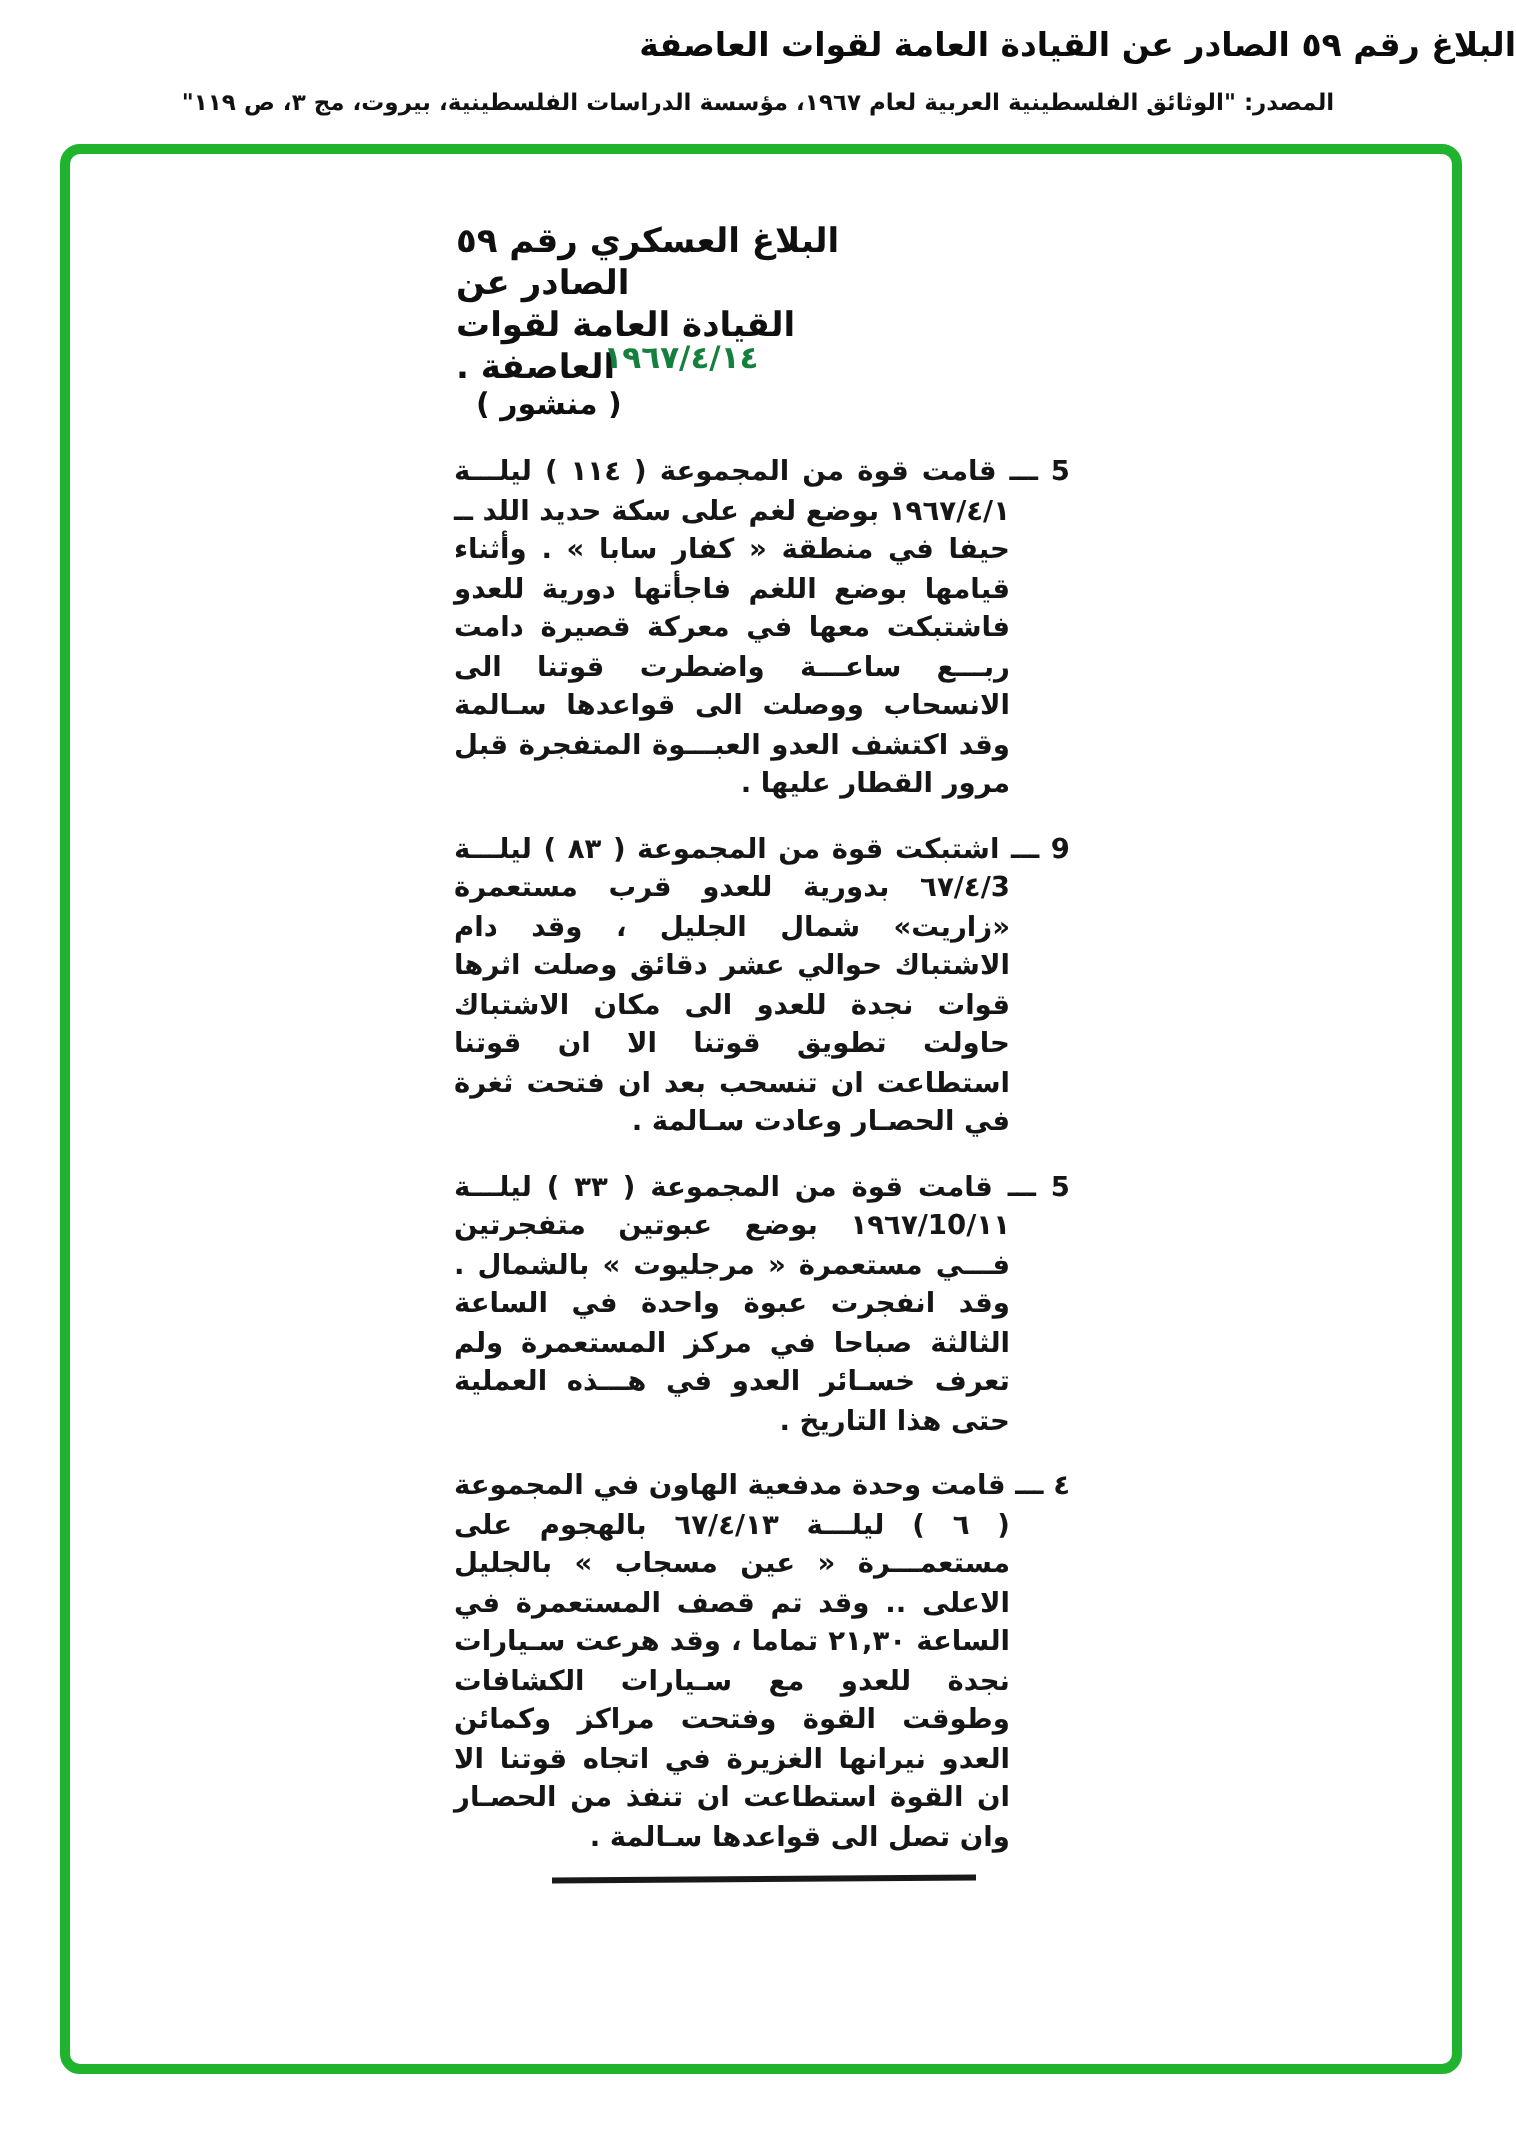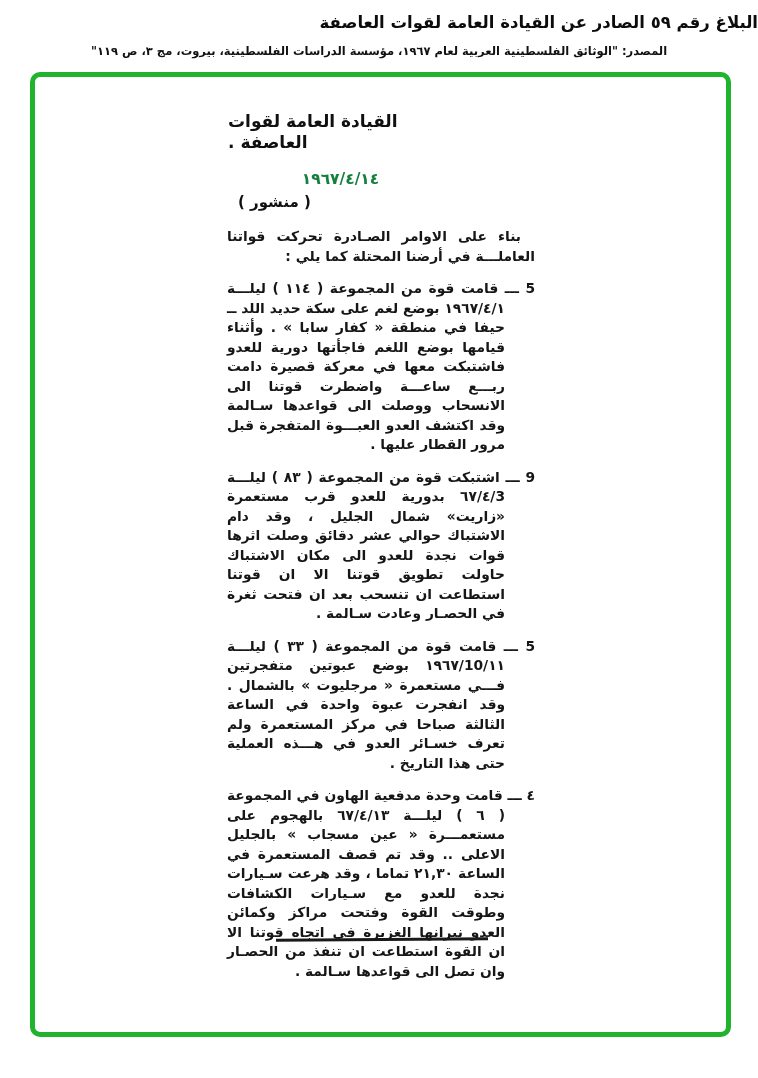--- a/index.html
+++ b/index.html
@@ -109,30 +109,30 @@
 </head>
 <body>
 
 <div class="header-title">البلاغ رقم ٥٩ الصادر عن القيادة العامة لقوات العاصفة</div>
 
 <div class="header-source">المصدر: "الوثائق الفلسطينية العربية لعام ١٩٦٧، مؤسسة الدراسات الفلسطينية، بيروت، مج ٣، ص ١١٩"</div>
 
 <div class="green-frame" style="border-color: rgb(31, 179, 46);"></div>
 
 <div class="doc-title">
+  <div>البلاغ العسكري رقم ٥٩ الصادر عن</div>
   <div>القيادة العامة لقوات العاصفة .</div>
 </div>
 
 <div class="doc-date">١٩٦٧/٤/١٤</div>
 
 <div class="doc-pub">( منشور )</div>
 
 <div class="doc-body">
 
-  <p class="intro-paragraph">بناء على الاوامر الصـادرة تحركت قواتنا العاملـــة في أرضنا المحتلة كما يلي :</p>
 
   <p class="communique-item"><span class="item-label">5 ـــ</span> <span>قامت قوة من المجموعة ( ١١٤ ) ليلـــة ١٩٦٧/٤/١ بوضع لغم على سكة حديد اللد ــ حيفا في منطقة « كفار سابا » . وأثناء قيامها بوضع اللغم فاجأتها دورية للعدو فاشتبكت معها في معركة قصيرة دامت ربـــع ساعـــة واضطرت قوتنا الى الانسحاب ووصلت الى قواعدها سـالمة وقد اكتشف العدو العبـــوة المتفجرة قبل مرور القطار عليها .</span></p>
 
   <p class="communique-item"><span class="item-label">9 ـــ</span> <span>اشتبكت قوة من المجموعة ( ٨٣ ) ليلـــة ٦٧/٤/3 بدورية للعدو قرب مستعمرة «زاريت» شمال الجليل ، وقد دام الاشتباك حوالي عشر دقائق وصلت اثرها قوات نجدة للعدو الى مكان الاشتباك حاولت تطويق قوتنا الا ان قوتنا استطاعت ان تنسحب بعد ان فتحت ثغرة في الحصـار وعادت سـالمة .</span></p>
 
   <p class="communique-item"><span class="item-label">5 ـــ</span> <span>قامت قوة من المجموعة ( ٣٣ ) ليلـــة ١٩٦٧/10/١١ بوضع عبوتين متفجرتين فـــي مستعمرة « مرجليوت » بالشمال . وقد انفجرت عبوة واحدة في الساعة الثالثة صباحا في مركز المستعمرة ولم تعرف خسـائر العدو في هـــذه العملية حتى هذا التاريخ .</span></p>
 
   <p class="communique-item"><span class="item-label">٤ ـــ</span> <span>قامت وحدة مدفعية الهاون في المجموعة ( ٦ ) ليلـــة ٦٧/٤/١٣ بالهجوم على مستعمـــرة « عين مسجاب » بالجليل الاعلى .. وقد تم قصف المستعمرة في الساعة ٢١,٣٠ تماما ، وقد هرعت سـيارات نجدة للعدو مع سـيارات الكشافات وطوقت القوة وفتحت مراكز وكمائن العدو نيرانها الغزيرة في اتجاه قوتنا الا ان القوة استطاعت ان تنفذ من الحصـار وان تصل الى قواعدها سـالمة .</span></p>
 
 </div>

